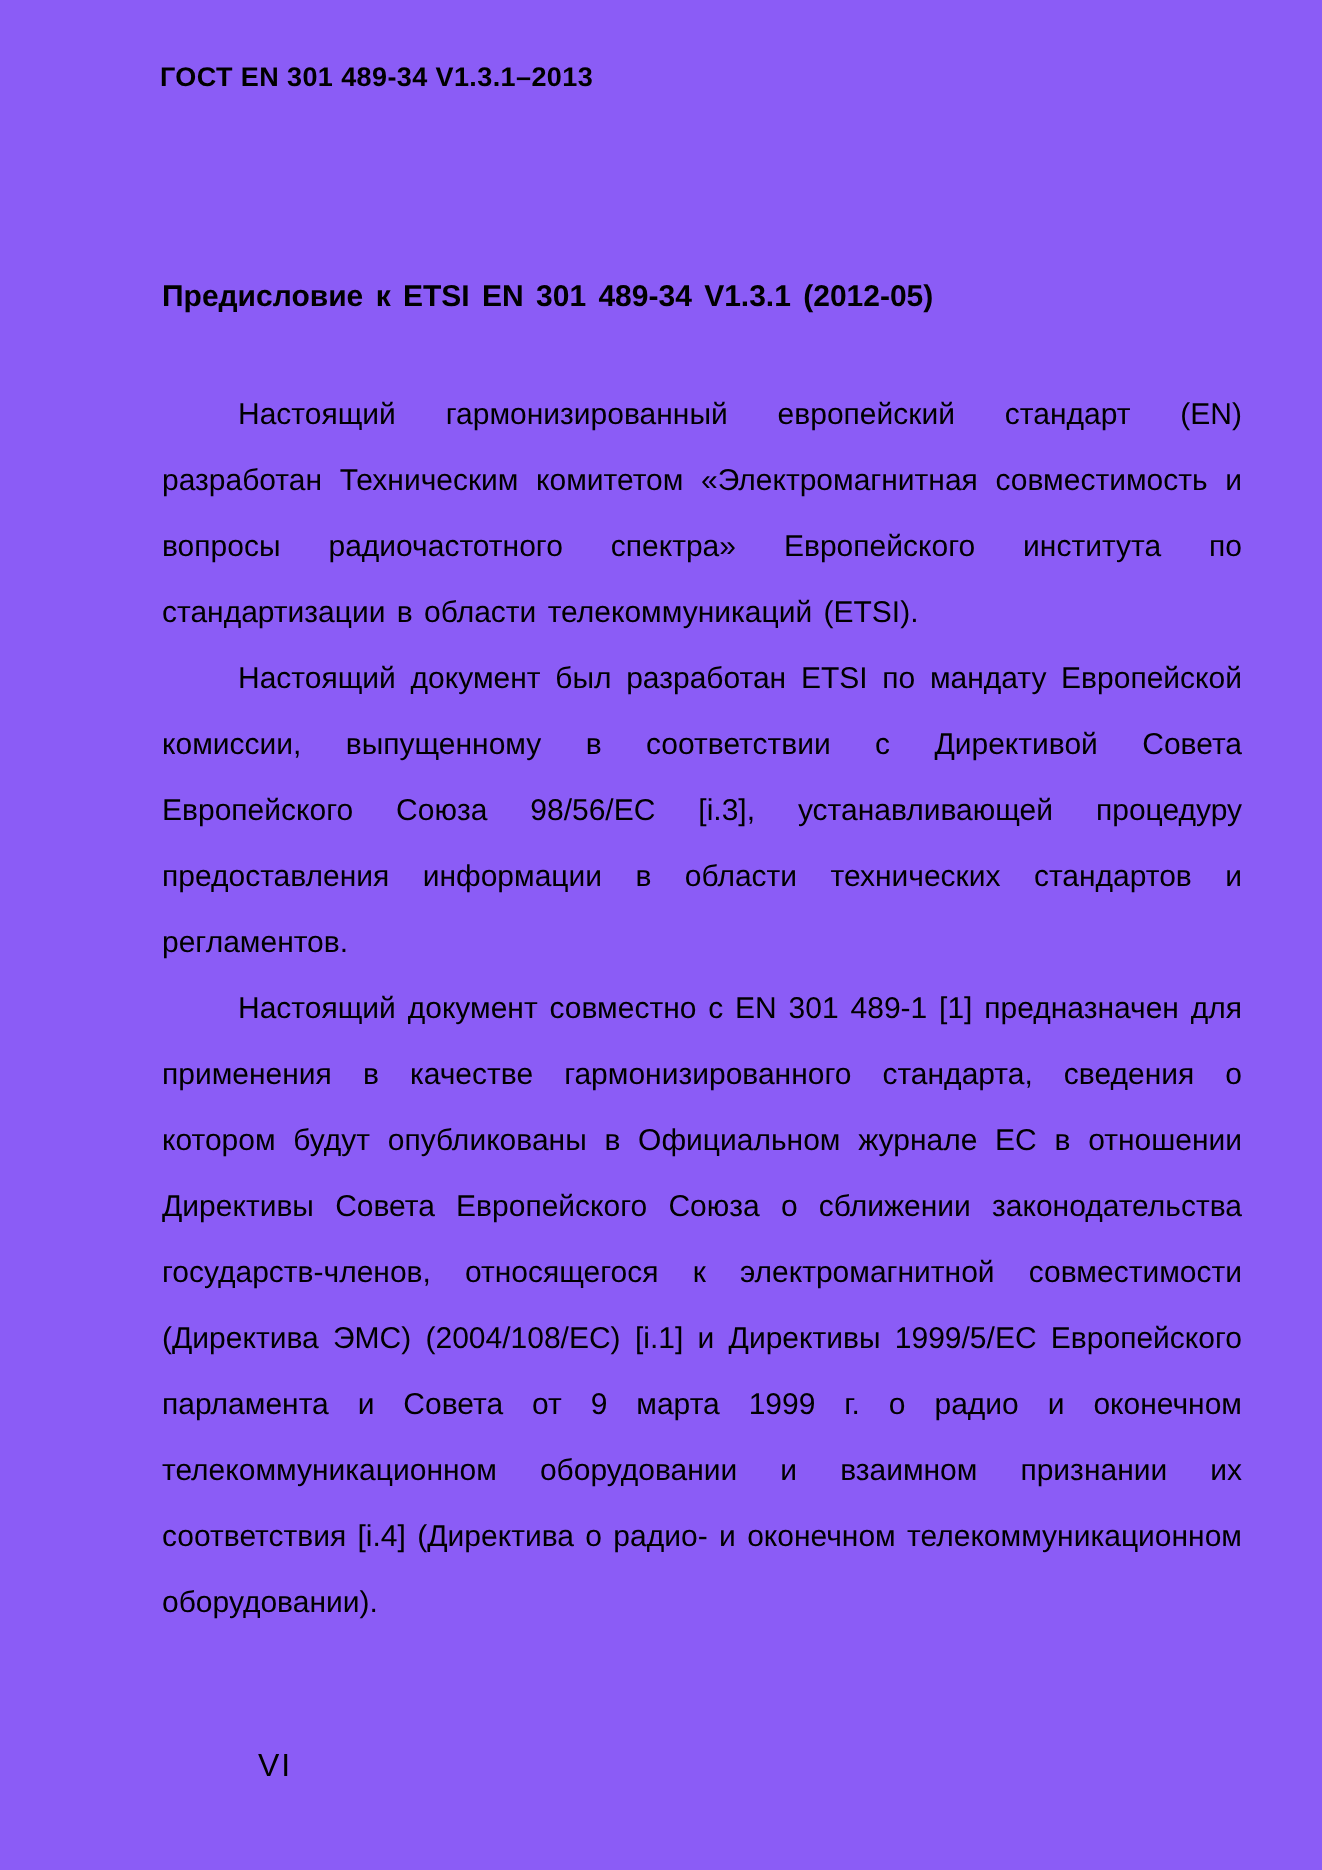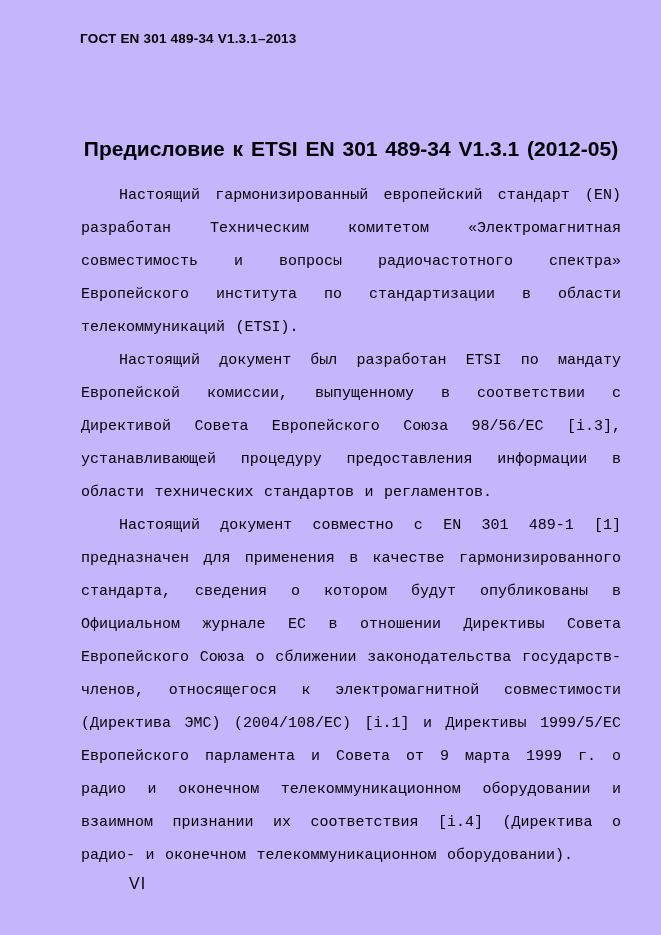--- a/index.html
+++ b/index.html
@@ -12,53 +12,51 @@
       height: 935px;
       background: #ffffff;
       color: #000000;
       font-family: "Liberation Sans", sans-serif;
       position: relative;
       overflow: hidden;
     }
     .page {
       position: absolute;
       inset: 0;
-      background: #c4b5fd;
+      background: #8b5cf6;
     }
     .doc-header {
       position: absolute;
       top: 31px;
       left: 80px;
       font-size: 13.5px;
       font-weight: bold;
       letter-spacing: 0.2px;
       white-space: nowrap;
     }
     .content {
       position: absolute;
       left: 81px;
       top: 138px;
       width: 540px;
     }
     .doc-title {
-      margin: 0 0 19px 0;
-      text-align: center;
-      font-size: 21px;
+      margin: 0 0 31px 0;
+      font-size: 15px;
       font-weight: bold;
       line-height: 22px;
       word-spacing: 2px;
     }
     .content p.body-paragraph {
       margin: 0;
       font-size: 15px;
       line-height: 33px;
       text-align: justify;
       text-indent: 38px;
       word-spacing: 1.5px;
-      font-family: Liberation Mono, monospace;
     }
     .page-number {
       position: absolute;
       left: 81px;
       bottom: 42px;
       font-size: 16px;
       letter-spacing: 1px;
       margin-left: 48px;
     }
   </style>

